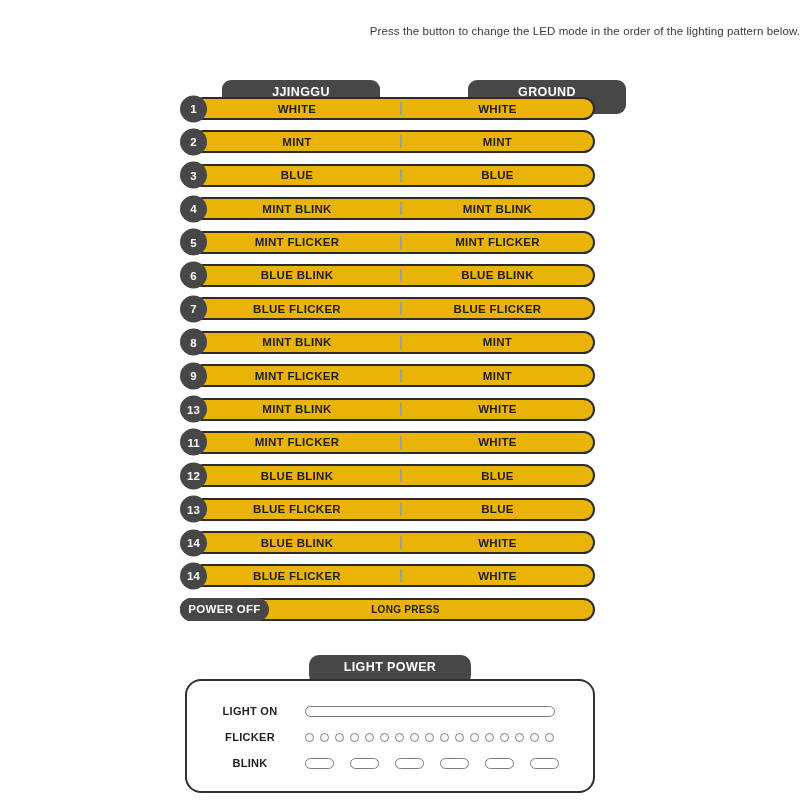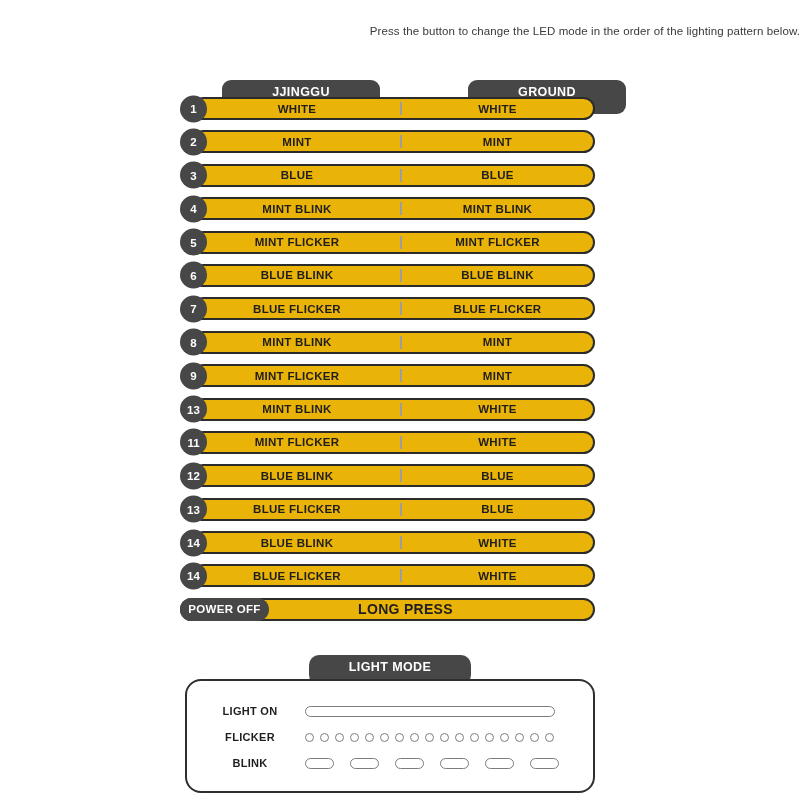--- a/index.html
+++ b/index.html
@@ -54,21 +54,21 @@
   .row.power .pill{margin-left:0;}
   .power-badge{
     position:absolute;left:-2px;top:-2px;bottom:-2px;width:89px;
     background:var(--dark);border-radius:13px;z-index:1;
     color:#fff;font-weight:700;font-size:11.5px;letter-spacing:.3px;
     display:flex;align-items:center;justify-content:center;
   }
   .long-press{
     position:absolute;inset:0;padding-left:36px;
     display:flex;align-items:center;justify-content:center;
-    font-weight:700;font-size:14px;letter-spacing:.3px;
+    font-weight:700;font-size:10px;letter-spacing:.3px;
   }
   
   .light-mode{position:absolute;left:185px;top:655px;width:410px;}
   .lm-tab{
     width:162px;height:30px;margin:0 auto -6px auto;position:relative;z-index:0;
     background:var(--dark);border-radius:10px;
     color:#fff;font-weight:700;font-size:12.5px;letter-spacing:.4px;
     text-align:center;line-height:25px;
   }
   .lm-panel{
@@ -239,21 +239,21 @@
 
   <div class="row power">
     <div class="pill">
       <div class="power-badge">POWER OFF</div>
       <div class="long-press">LONG PRESS</div>
     </div>
   </div>
 </div>
 
 <div class="light-mode">
-  <div class="lm-tab">LIGHT MODE</div>
+  <div class="lm-tab">LIGHT POWER</div>
   <div class="lm-panel" id="lm-panel">
   <div class="lm-row">
     <div class="lm-label">LIGHT ON</div>
     <div class="lm-pattern solid">
           <div class="bar"></div>
         </div>
   </div>
 
   <div class="lm-row">
     <div class="lm-label">FLICKER</div>

